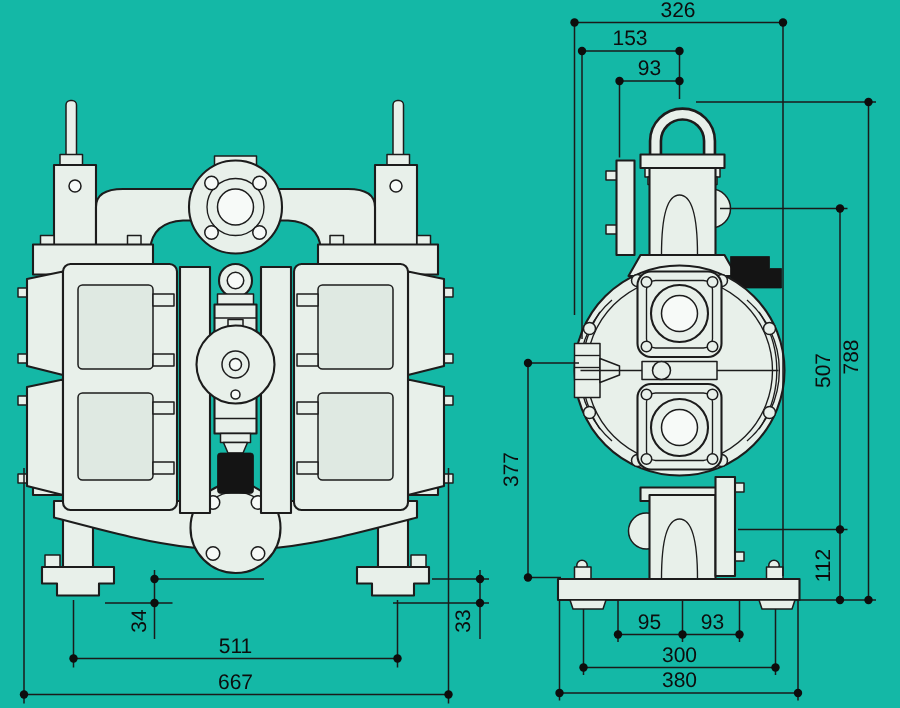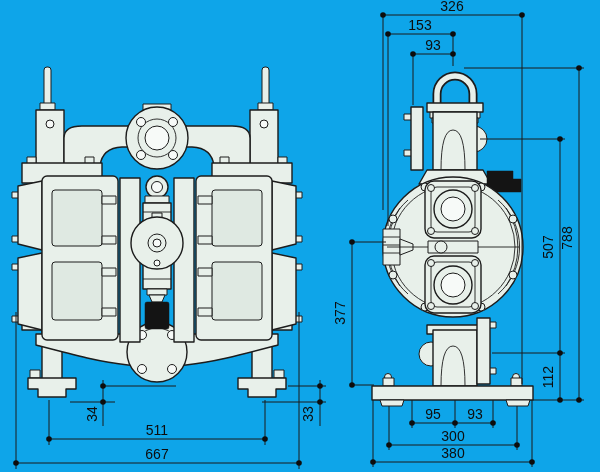--- a/index.html
+++ b/index.html
@@ -1,16 +1,16 @@
 <!DOCTYPE html>
 <html><head>
 <meta charset="utf-8">
 <style>
   html,body{margin:0;padding:0;background:#ffffff;}
-  .stage{width:600px;height:472px;position:relative;background:#0ea5e9;}
+  .stage{width:600px;height:472px;position:relative;background:#14b8a6;}
   svg{display:block;}
   .b   {fill:#e8f0ea;stroke:#1c1c1c;stroke-width:1.4;stroke-linejoin:round;}
   .b2  {fill:#e8f0ea;stroke:#1c1c1c;stroke-width:1;stroke-linejoin:round;}
   .band{fill:#dfe9e2;stroke:#1c1c1c;stroke-width:1;stroke-linejoin:round;}
   .hole{fill:#f7faf8;stroke:#1c1c1c;stroke-width:1;}
   .thin{fill:none;stroke:#1c1c1c;stroke-width:0.9;}
   .dark{fill:#141414;stroke:#141414;stroke-width:0.5;}
   .dim {stroke:#1a1a1a;stroke-width:1;fill:none;}
   .dot {fill:#0d0d0d;stroke:none;}
   .lbl {font-family:"Liberation Sans",sans-serif;font-size:14px;fill:#0d0d0d;text-anchor:middle;}

